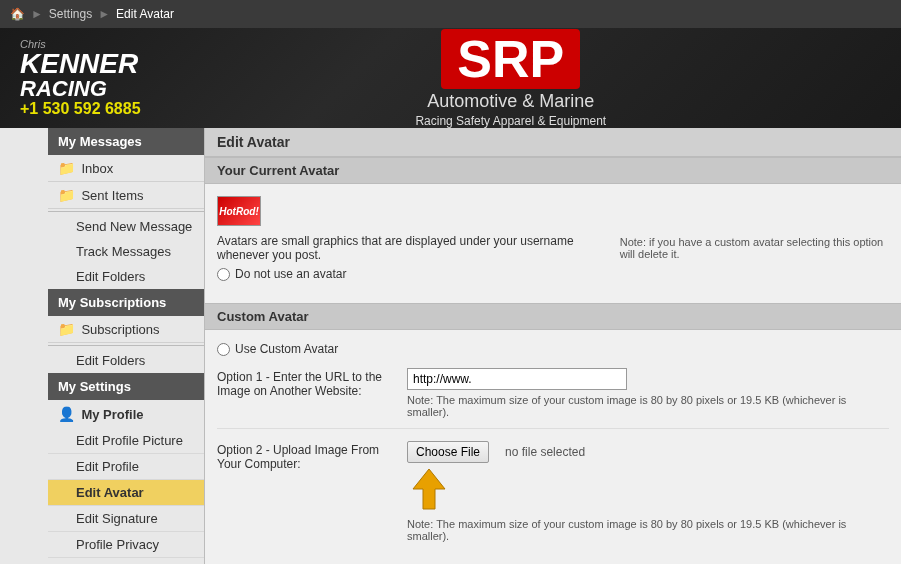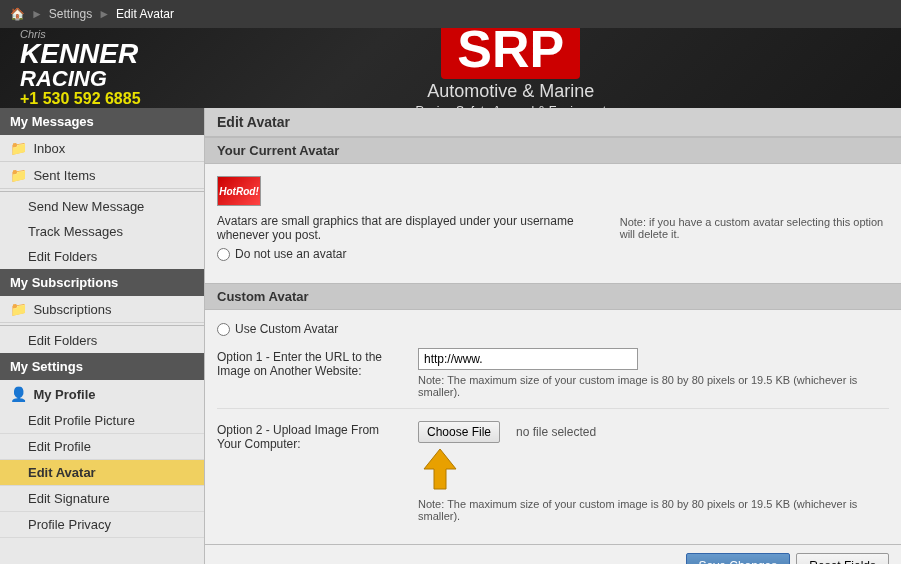--- a/index.html
+++ b/index.html
@@ -15,21 +15,21 @@
       color: #ccc;
       font-size: 12px;
       gap: 6px;
     }
     .top-nav .separator { color: #777; }
     .top-nav a { color: #ccc; text-decoration: none; }
     .top-nav .current { color: #fff; }
 
     
     .banner {
-      height: 80px;
+      height: 100px;
       background: linear-gradient(135deg, #1a1a1a 0%, #2a2a2a 40%, #1a1a1a 100%);
       display: flex;
       align-items: center;
       justify-content: space-between;
       padding: 0 20px;
       overflow: hidden;
       position: relative;
     }
     .banner-left {
       display: flex;
@@ -80,20 +80,21 @@
     
     .sidebar {
       width: 205px;
       background: #e8e8e8;
       border-right: 1px solid #bbb;
       flex-shrink: 0;
       overflow-y: auto;
     }
     .sidebar-section {
       margin-bottom: 0;
+      margin-left: 48px;
     }
     .sidebar-section-header {
       background: #555;
       color: #fff;
       font-weight: bold;
       font-size: 13px;
       padding: 6px 10px;
     }
     .sidebar-item {
       padding: 5px 10px 5px 28px;
@@ -190,21 +191,21 @@
     }
     .radio-row {
       display: flex;
       align-items: center;
       gap: 5px;
       font-size: 12px;
     }
     .option-row {
       display: flex;
       align-items: flex-start;
-      gap: 16px;
+      gap: 5px;
       margin-top: 12px;
       padding-bottom: 10px;
       border-bottom: 1px solid #ddd;
     }
     .option-label {
       width: 185px;
       flex-shrink: 0;
       font-size: 12px;
       color: #333;
       padding-top: 2px;

